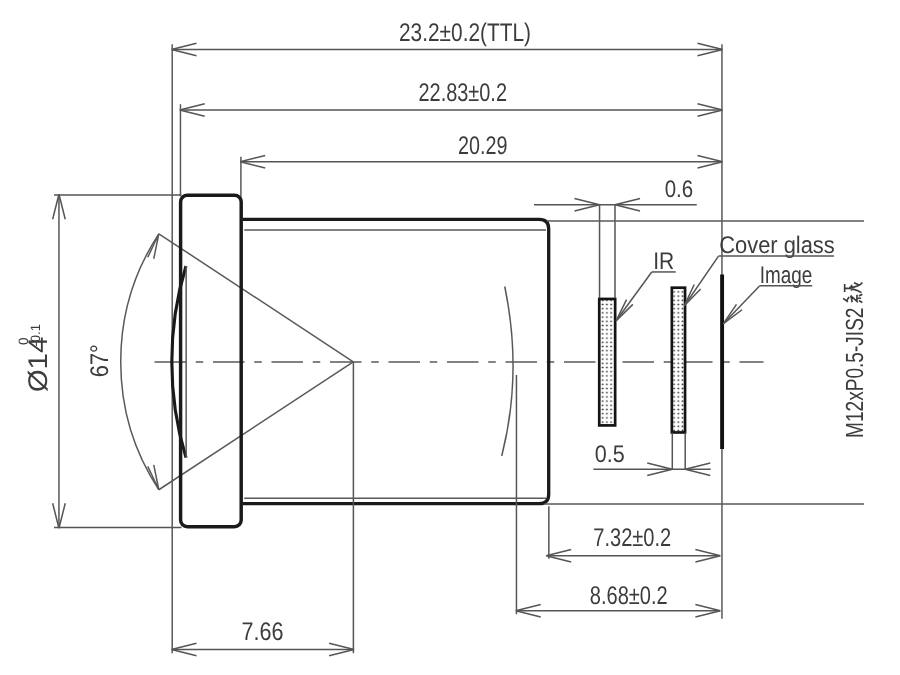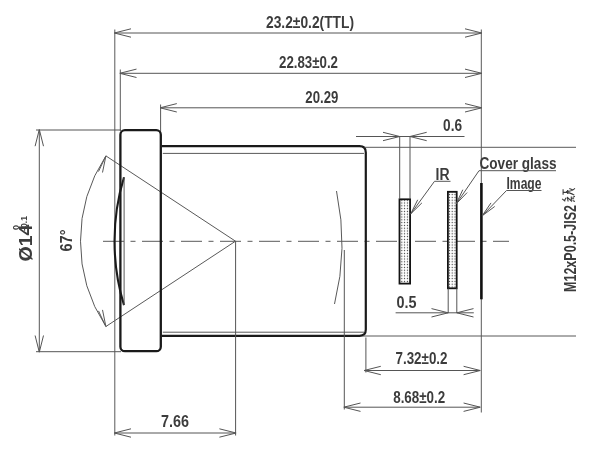--- a/index.html
+++ b/index.html
@@ -1,16 +1,16 @@
 <!DOCTYPE html>
 <html><head>
 <meta charset="utf-8">
 <style>
   html,body{margin:0;padding:0;background:#ffffff;}
-  #page{width:576px;height:450px;position:relative;background:#ffffff;overflow:hidden;font-weight:bold;}
+  #page{width:576px;height:450px;position:relative;background:#ffffff;overflow:hidden;}
   svg{display:block;}
   text{font-family:"Liberation Sans",sans-serif;fill:#3c3c3c;}
 </style>
 </head>
 <body>
 <div id="page">
 <svg width="600" height="450" viewBox="0 0 600 450">
 <defs>
   <pattern id="dots" width="2.8" height="2.8" patternUnits="userSpaceOnUse">
     <rect width="2.8" height="2.8" fill="#ffffff"></rect>

